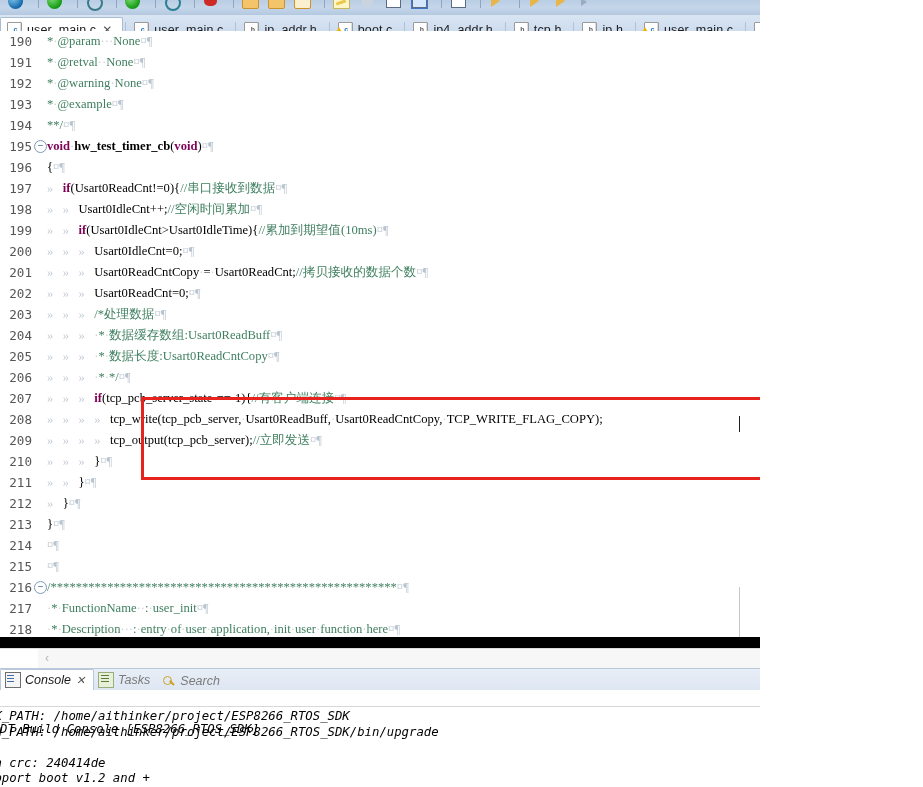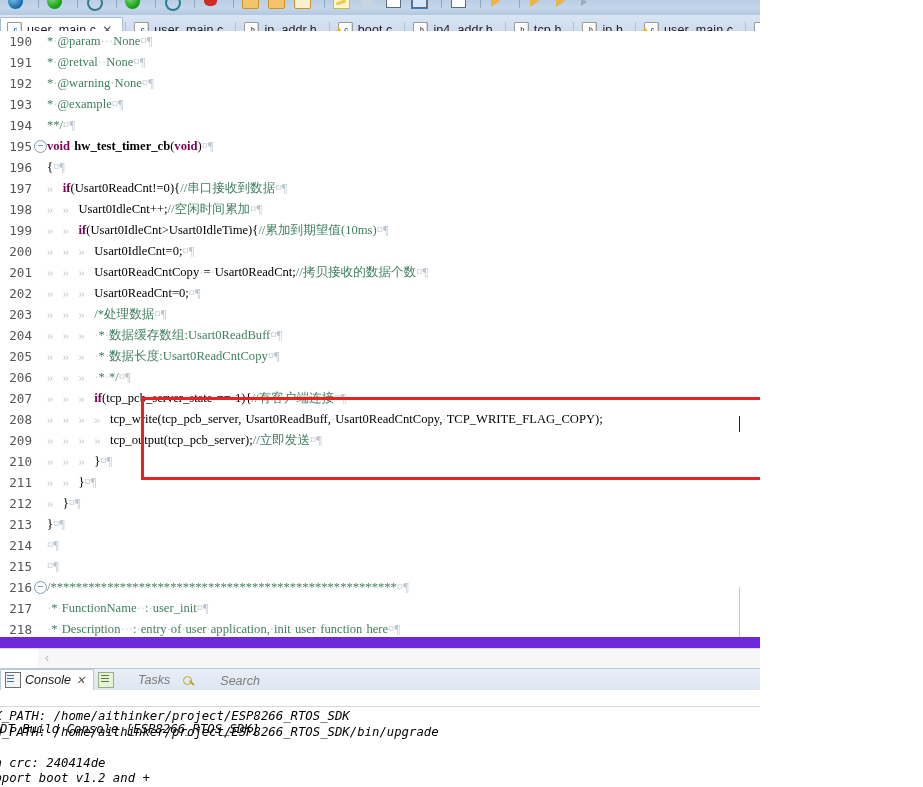--- a/index.html
+++ b/index.html
@@ -3,21 +3,21 @@
 <meta charset="utf-8">
 <style>
   html,body{margin:0;padding:0;}
   body{
     width:923px;height:787px;overflow:hidden;
     background:#ffffff;
     font-family:"Liberation Sans", sans-serif;
     font-size:12px;
     -webkit-font-smoothing:none;
   }
-  .app{position:relative;width:760px;height:787px;overflow:hidden;background:#6d28d9;}
+  .app{position:relative;width:760px;height:787px;overflow:hidden;background:#000000;}
 
   
   .toolbar{
     position:absolute;left:0;top:0;width:923px;height:15px;
     background:linear-gradient(to bottom,#b9cde4 0%,#c5d6ea 50%,#b3c8e0 100%);
     border-bottom:1px solid #9fb4cf;
     overflow:hidden;
   }
   .tb-icons{position:absolute;left:6px;top:-9px;display:flex;align-items:center;gap:0;}
   .tb-ico{width:20px;height:20px;margin-right:6px;position:relative;display:inline-block;}
@@ -137,21 +137,21 @@
     position:absolute;left:0;top:0;width:923px;height:22px;
     background:linear-gradient(to bottom,#e8eef7 0%,#dde6f2 100%);
     border-top:1px solid #b9c8da;
   }
   .ctab{
     position:relative;display:inline-flex;align-items:center;height:21px;
     padding:0 8px 0 4px;font-size:12.5px;color:#1a1a1a;box-sizing:border-box;
     font-family:"Liberation Sans",sans-serif;
   }
   .ctab.active{background:#ffffff;border-top:1px solid #b9c8da;border-left:1px solid #b9c8da;border-right:1px solid #b9c8da;border-radius:2px 2px 0 0;}
-  .ctab.dim{color:#7b7b7b;gap:20px;}
+  .ctab.dim{color:#7b7b7b;}
   .ctab .ci{width:14px;height:14px;margin-right:4px;position:relative;flex:none;}
   .ci-console{background:#f5f5f5;border:1px solid #6f6f6f;}
   .ci-console:after{content:"";position:absolute;left:1px;top:2px;width:7px;height:1px;background:#3f6fa8;box-shadow:0 3px 0 #3f6fa8,0 6px 0 #3f6fa8;}
   .ci-tasks{background:#e7f0d8;border:1px solid #9aad7c;}
   .ci-tasks:after{content:"";position:absolute;left:2px;top:2px;width:8px;height:1px;background:#5d7a3b;box-shadow:0 3px 0 #5d7a3b,0 6px 0 #5d7a3b;}
   .ci-search{position:relative;}
   .ci-search:before{content:"";position:absolute;left:1px;top:2px;width:7px;height:7px;border:1.5px solid #c9a227;border-radius:50%;}
   .ci-search:after{content:"";position:absolute;left:7px;top:8px;width:6px;height:1.5px;background:#c9a227;transform:rotate(45deg);}
   .ctab .closex{margin-left:5px;color:#555;font-size:11px;}
   .cbody{

